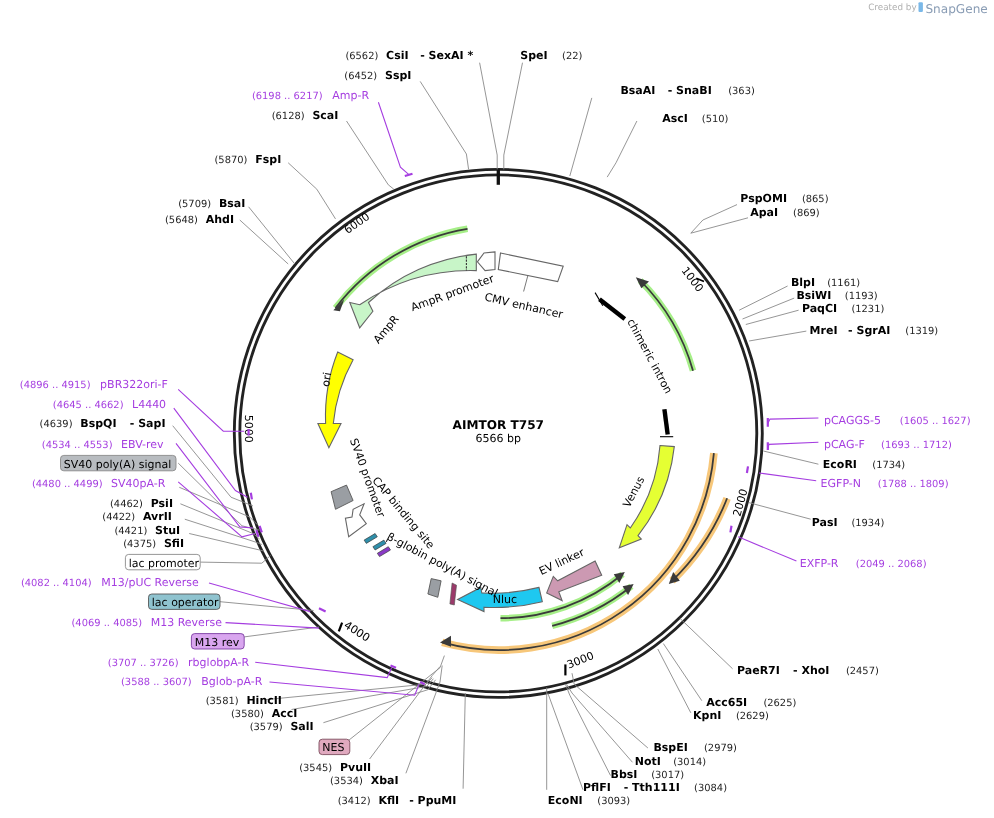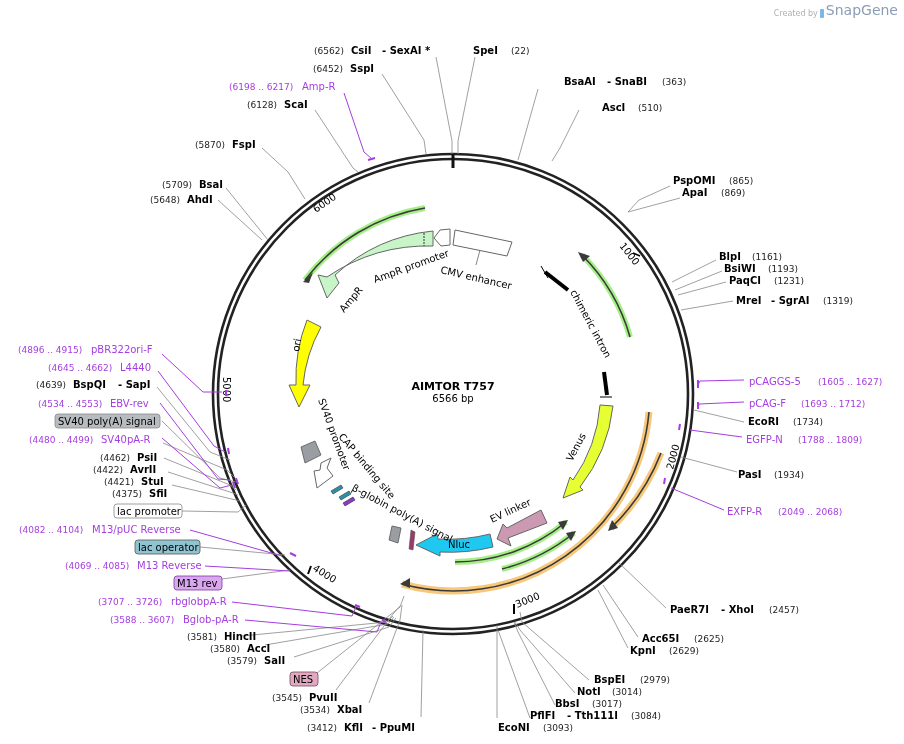--- a/index.html
+++ b/index.html
@@ -1,21 +1,21 @@
 <!DOCTYPE html>
 <html><head>
 <meta charset="utf-8">
 <style>
   html, body { margin: 0; padding: 0; background: #ffffff; }
   body { width: 904px; height: 744px; position: relative; overflow: hidden;
          font-family: "DejaVu Sans", sans-serif; }
   #map { position: absolute; left: 0; top: 0; }
   .credit { position: absolute; right: 6px; top: 2px; font-size: 8px; color: #b0b0b0;
-            font-family: "DejaVu Sans", sans-serif; display: flex; align-items: flex-end; gap: 2px; }
-  .credit .brand { color: #8a9db5; font-size: 14px; }
+            font-family: "DejaVu Sans", sans-serif; display: flex; align-items: flex-start; gap: 2px; }
+  .credit .brand { color: #8a9db5; font-size: 11px; }
   .credit .logo { display: inline-block; width: 4px; height: 9px; background: #7ab8e8; border-radius: 1px; }
   text { font-family: "DejaVu Sans", sans-serif; }
   .enz { font-weight: bold; font-size: 10px; fill: #000; }
   .pos { font-size: 9px; fill: #222; }
   .primer { font-size: 10px; fill: #a53de0; }
   .primerpos { font-size: 9px; fill: #a53de0; }
   .feat { font-size: 10px; fill: #000; }
   .title { font-weight: bold; font-size: 11px; fill: #000; }
   .sub { font-size: 10px; fill: #000; }
   .tick { font-size: 10px; fill: #000; }

